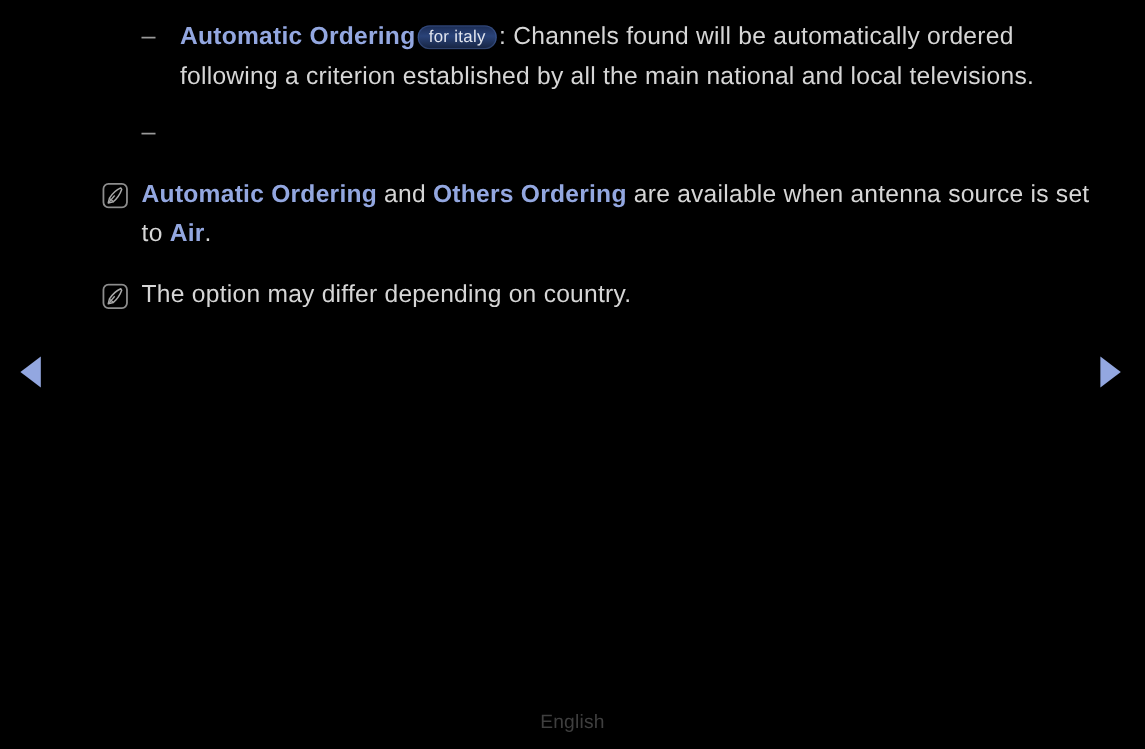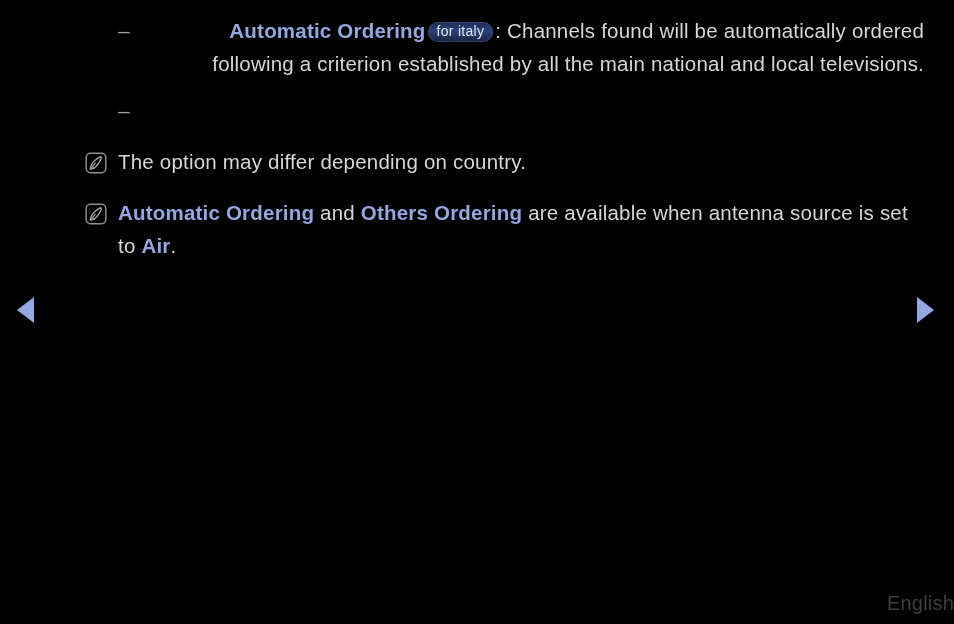--- a/index.html
+++ b/index.html
@@ -48,21 +48,20 @@
     line-height: 33px;
     text-align: left;
   }
 
   .dash-body {
     flex: 1 1 auto;
     font-size: 20.5px;
     line-height: 33px;
     color: #d6d6d6;
     letter-spacing: 0.01em;
-    text-align: right;
   }
 
   
   .note-item {
     display: flex;
     align-items: flex-start;
     padding-left: 85px;
     padding-right: 30px;
     margin-top: 18px;
   }
@@ -122,22 +121,22 @@
   }
   .tri-left  { border-right: 17px solid #93a7e0; }
   .tri-right { border-left: 17px solid #93a7e0; }
 
   
   .footer-lang {
     position: absolute;
     left: 0;
     right: 0;
     top: 592px;
-    text-align: right;
-    font-size: 20px;
+    text-align: center;
+    font-size: 16px;
     line-height: 22px;
     color: #3f3f3f;
     letter-spacing: 0.01em;
   }
 
   .note-icon { display: block; }
 </style>
 </head>
 <body>
 
@@ -158,35 +157,35 @@
 
     <div class="note-item">
       <span class="note-marker">
         <svg class="note-icon" width="22" height="22" viewBox="0 0 22 22" aria-hidden="true">
           <rect x="1.2" y="1.2" width="19.6" height="19.6" rx="4.2" ry="4.2" fill="none" stroke="#8d8d8d" stroke-width="1.5"></rect>
           <path d="M15.6 4.6 C12.2 6.1 8.6 9.4 6.2 13.1 L5.2 17.2 L9.4 16.1 C12.6 13.4 15.2 9.4 16.4 5.9 Z" fill="none" stroke="#a8a8a8" stroke-width="1.25" stroke-linejoin="round"></path>
           <path d="M5.3 17.1 L10.6 10.9" fill="none" stroke="#a8a8a8" stroke-width="1.1"></path>
           <path d="M6.6 13.6 L9.9 16.3" fill="none" stroke="#a8a8a8" stroke-width="1.0"></path>
         </svg>
       </span>
-      <div class="note-body">The option may differ depending on country.</div>
+      <div class="note-body">
+        <span class="term">Automatic Ordering</span><span> and </span><span class="term">Others Ordering</span><span> are available when antenna source is set to </span><span class="term">Air</span><span>.</span>
+      </div>
     </div>
 
     <div class="note-item">
       <span class="note-marker">
         <svg class="note-icon" width="22" height="22" viewBox="0 0 22 22" aria-hidden="true">
           <rect x="1.2" y="1.2" width="19.6" height="19.6" rx="4.2" ry="4.2" fill="none" stroke="#8d8d8d" stroke-width="1.5"></rect>
           <path d="M15.6 4.6 C12.2 6.1 8.6 9.4 6.2 13.1 L5.2 17.2 L9.4 16.1 C12.6 13.4 15.2 9.4 16.4 5.9 Z" fill="none" stroke="#a8a8a8" stroke-width="1.25" stroke-linejoin="round"></path>
           <path d="M5.3 17.1 L10.6 10.9" fill="none" stroke="#a8a8a8" stroke-width="1.1"></path>
           <path d="M6.6 13.6 L9.9 16.3" fill="none" stroke="#a8a8a8" stroke-width="1.0"></path>
         </svg>
       </span>
-      <div class="note-body">
-        <span class="term">Automatic Ordering</span><span> and </span><span class="term">Others Ordering</span><span> are available when antenna source is set to </span><span class="term">Air</span><span>.</span>
-      </div>
+      <div class="note-body">The option may differ depending on country.</div>
     </div>
 
   </div>
 
   <div class="nav-arrow nav-left">
     <span class="tri tri-left"></span>
   </div>
   <div class="nav-arrow nav-right">
     <span class="tri tri-right"></span>
   </div>

